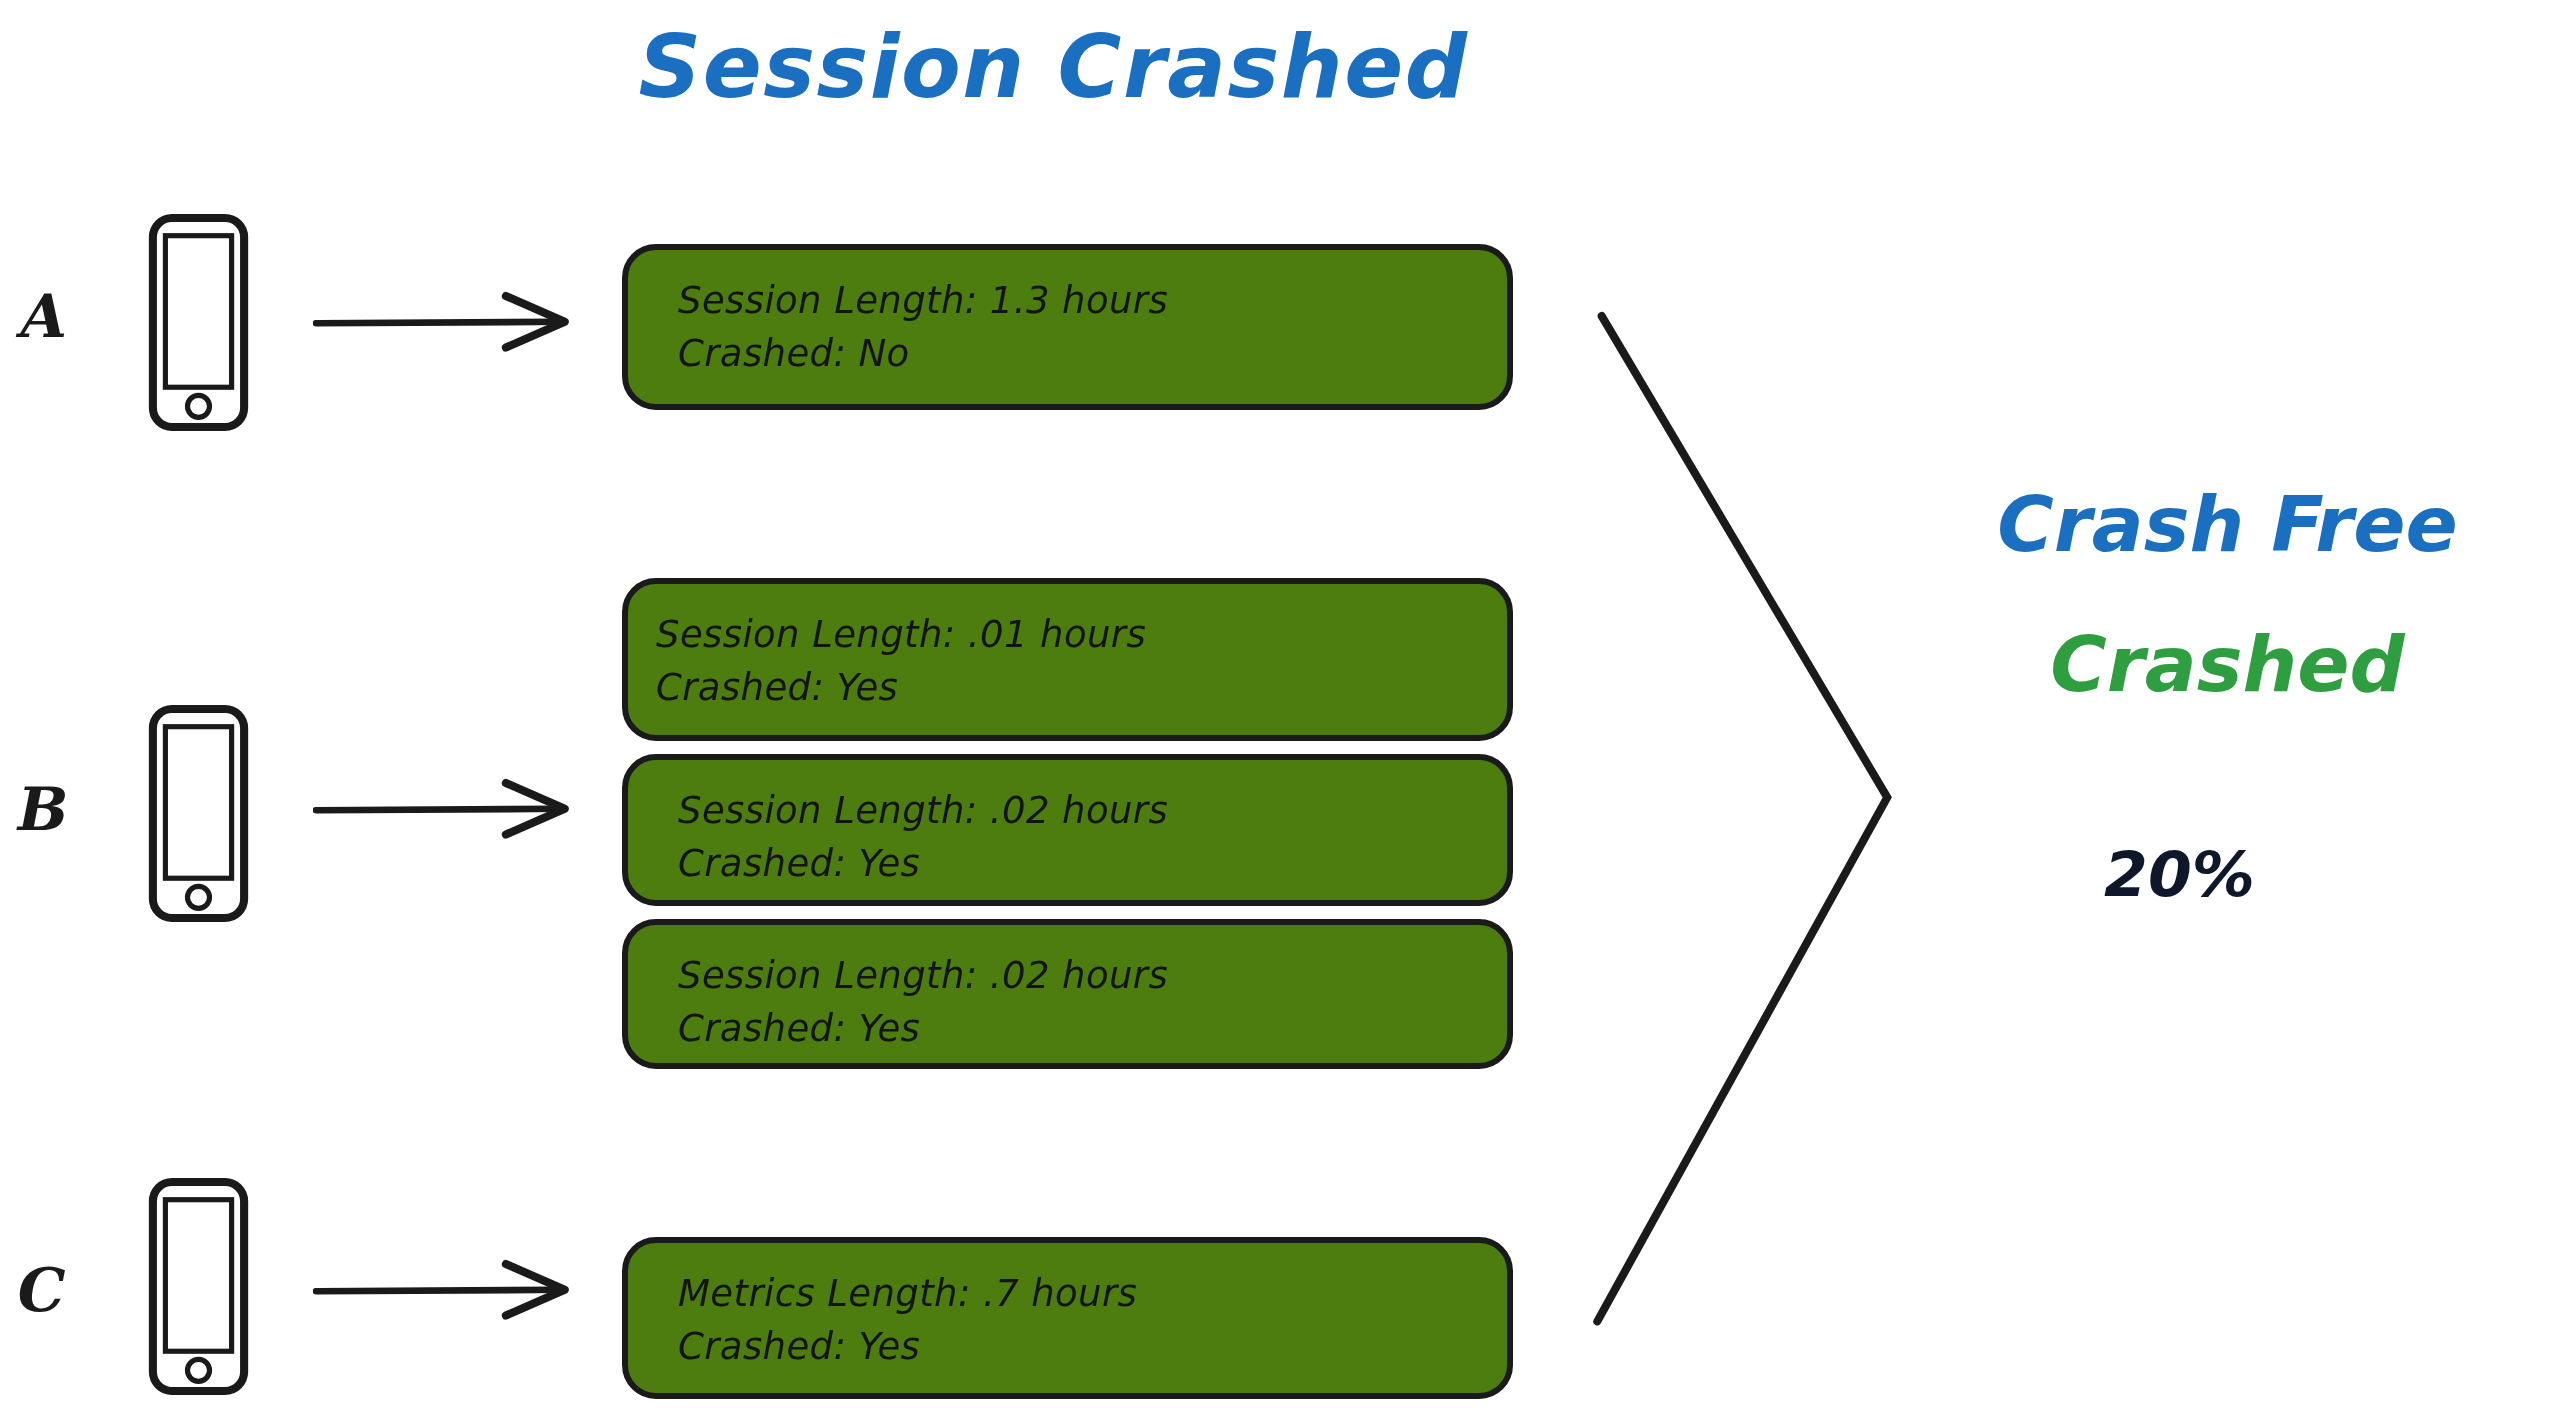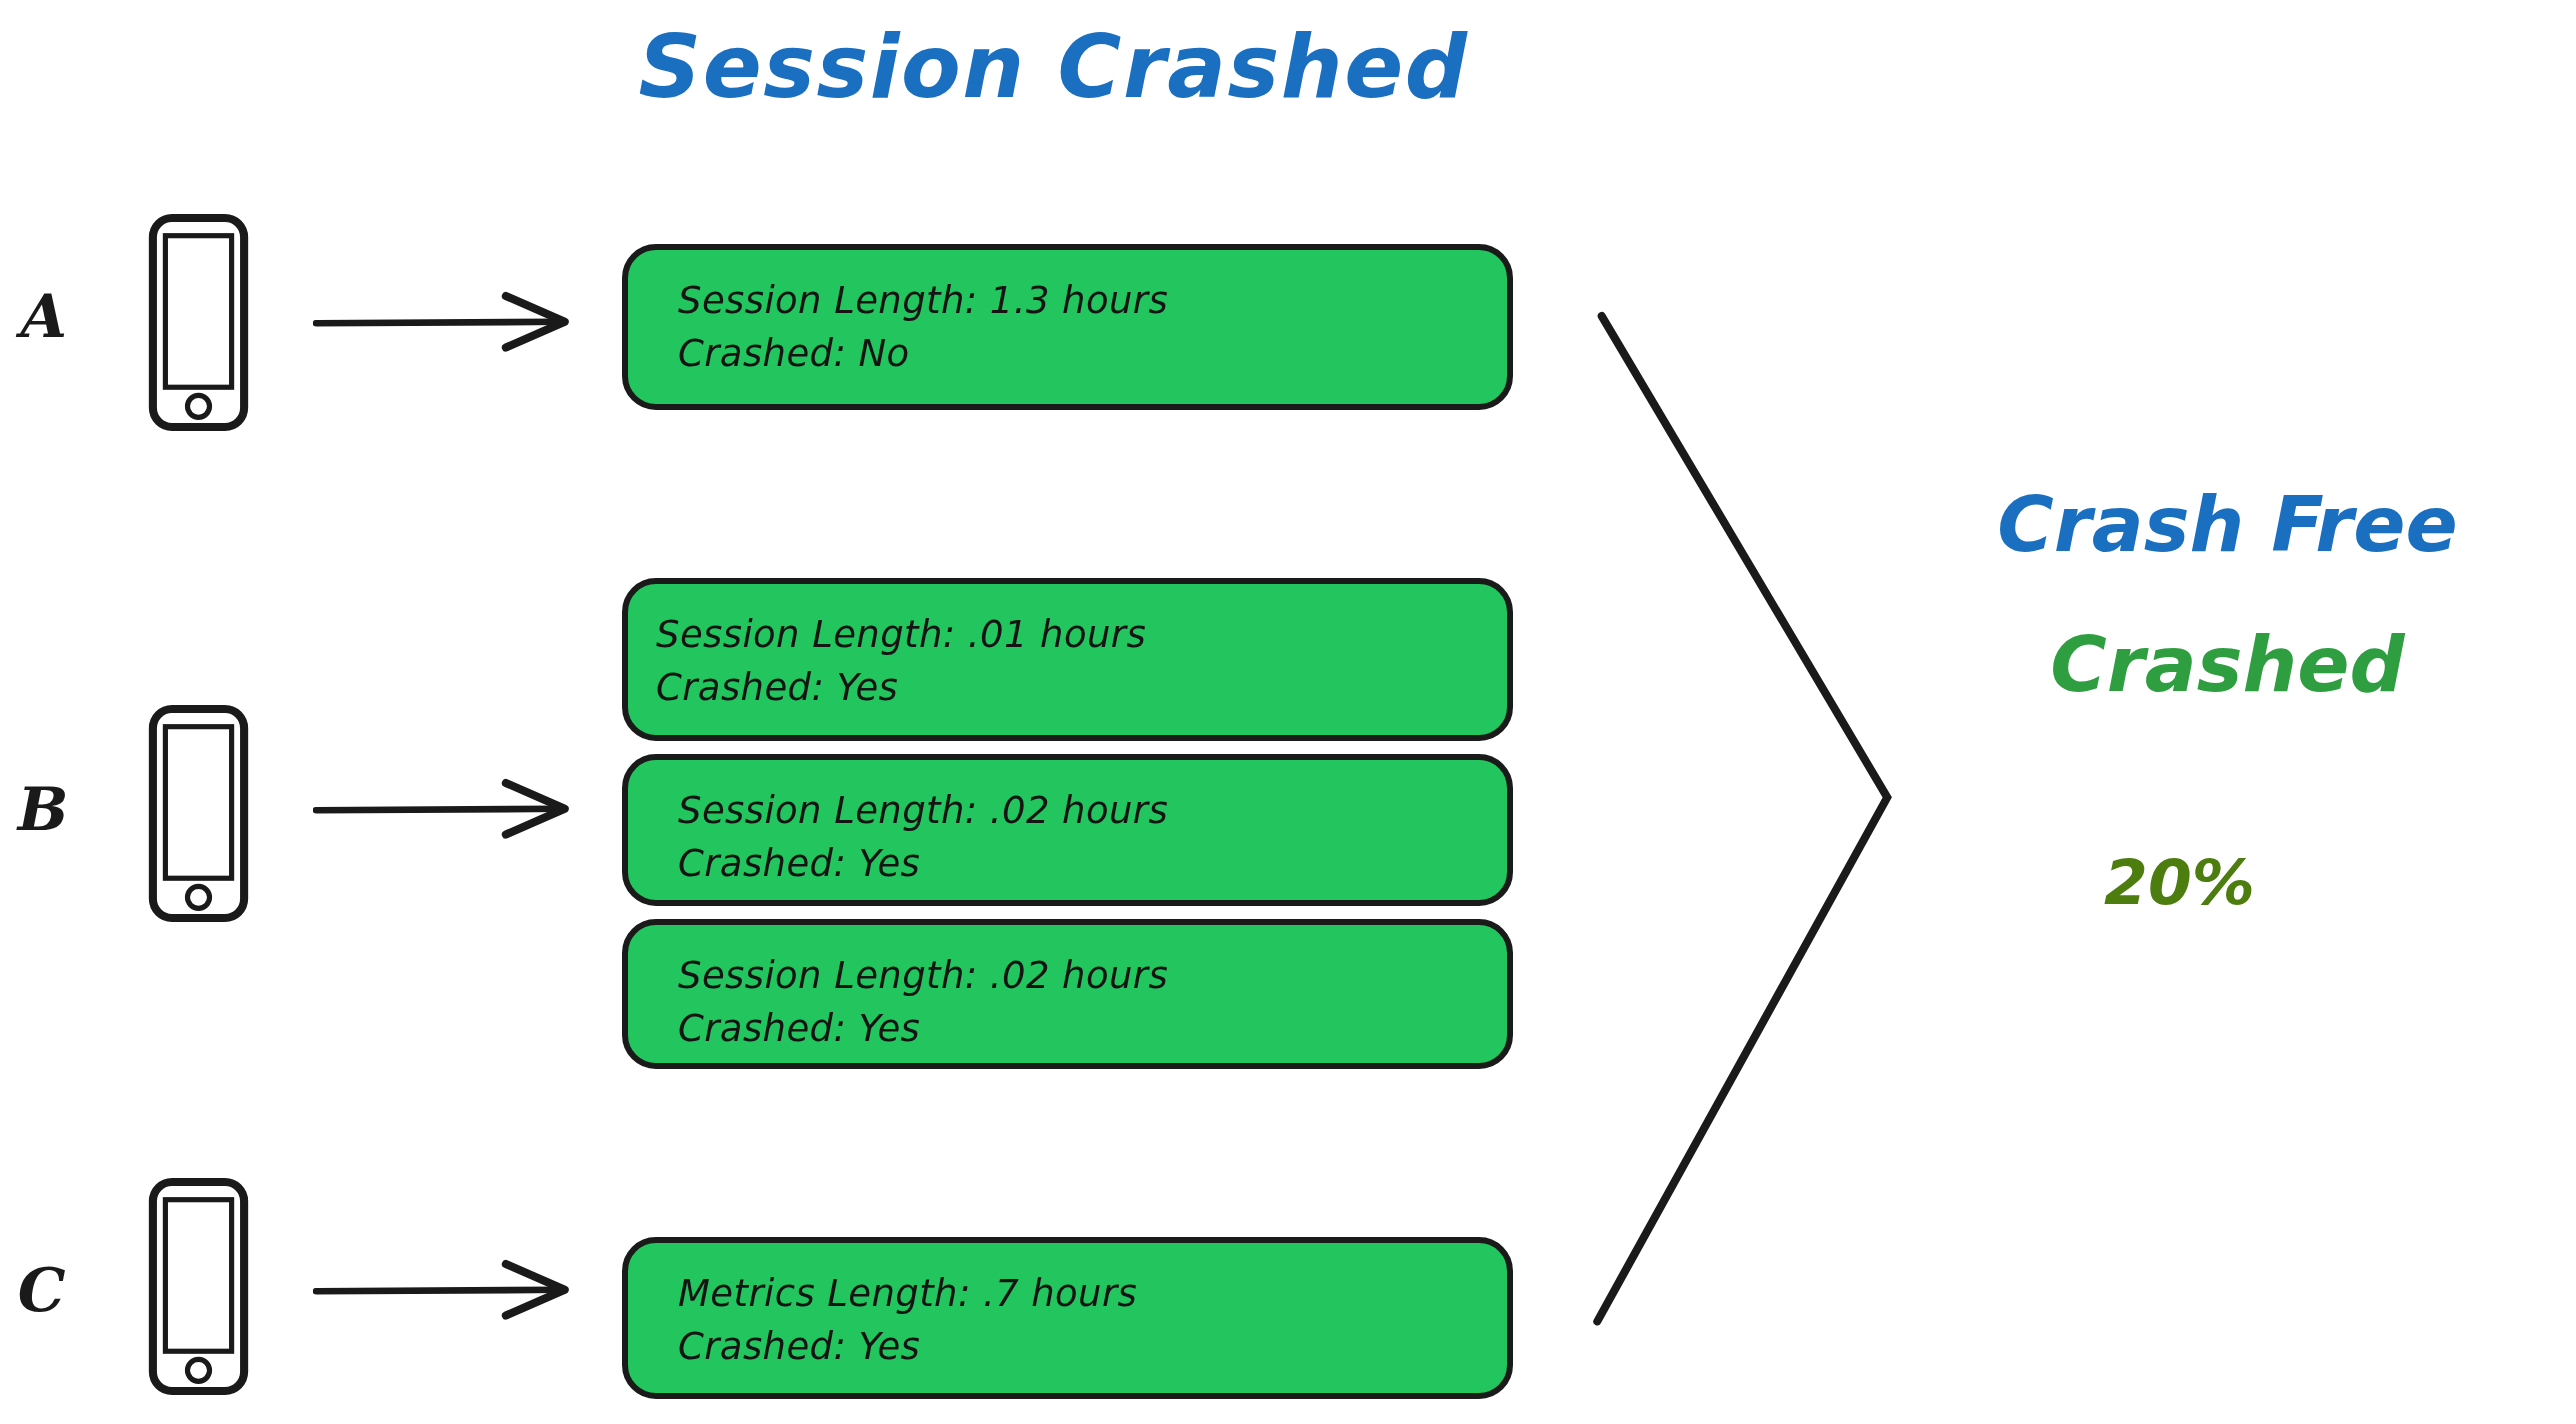--- a/index.html
+++ b/index.html
@@ -61,21 +61,21 @@
   #arrow-c { left: 313px; top: 1255px; }
 
   
   .card {
     position: absolute;
     left: 622px;
     width: 891px;
     box-sizing: border-box;
     border: 6.6px solid #1a1a1a;
     border-radius: 34px;
-    background: #22c55e;
+    background: #4d7c0f;
     padding: 25px 0 0 50px;
   }
   #card-a  { top: 244px;  height: 166px; }
   #card-b1 { top: 578px;  height: 163px; padding-left: 28px; }
   #card-b2 { top: 754px; height: 152px; }
   #card-b3 { top: 919px; height: 150px; }
   #card-c  { top: 1237px; height: 162px; }
 
   .card-line {
     font-family: "DejaVu Sans", sans-serif;
@@ -118,22 +118,21 @@
     width: 685px;
     font-size: 77px;
     color: #2F9E41;
   }
   #outcome-value {
     left: 1885px;
     top: 843px;
     width: 589px;
     font-size: 63px;
     font-weight: 700;
-    color: #4d7c0f;
-    margin-top: 8px;
+    color: #0f172a;
   }
 </style>
 </head>
 <body>
 
 <div id="canvas">
 
   <div class="title" id="title">Session Crashed</div>
 
   <div class="device-label" id="label-a">A</div>

